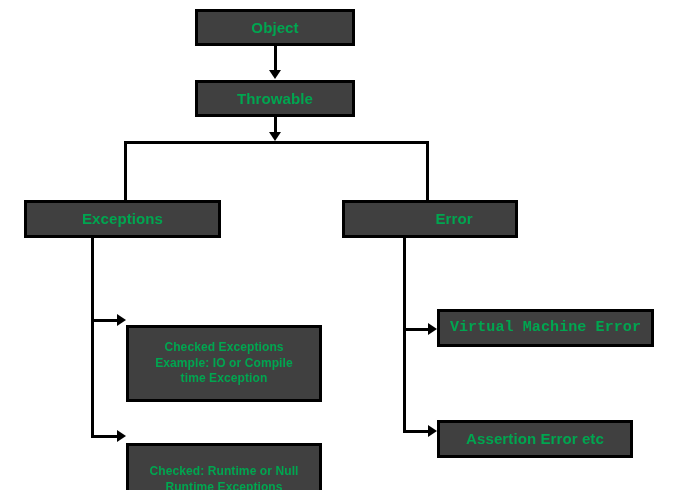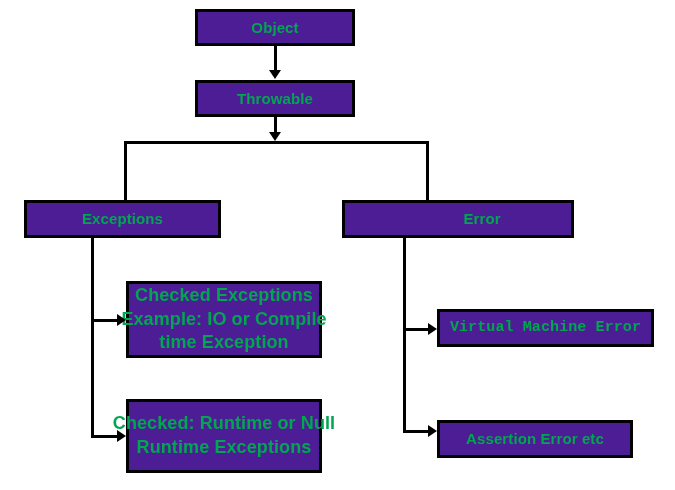--- a/index.html
+++ b/index.html
@@ -12,38 +12,38 @@
     position: relative;
     width: 675px;
     height: 490px;
     background: #ffffff;
     overflow: hidden;
     font-family: "Liberation Sans", sans-serif;
   }
   .node {
     position: absolute;
     box-sizing: border-box;
-    background: #4c1d95;
+    background: #404040;
     border: 3px solid #000000;
     color: #00a650;
     font-weight: bold;
     display: flex;
     flex-direction: column;
     align-items: center;
     justify-content: center;
     text-align: center;
     line-height: 1.32;
     letter-spacing: 0.1px;
   }
   .node .line {
     display: block;
     white-space: nowrap;
   }
   .n-single { font-size: 15px; }
-  .n-multi  { font-size: 18px; }
+  .n-multi  { font-size: 12px; margin-top: 44px; }
 
   
   .conn {
     position: absolute;
     background: #000000;
   }
   .vline { width: 3px; }
   .hline { height: 3px; }
 
   .arrowhead {
@@ -72,21 +72,21 @@
   </div>
 
   <div class="node n-single" style="left:195px; top:80px; width:160px; height:37px;">
     <span class="line">Throwable</span>
   </div>
 
   <div class="node n-single" style="left:24px; top:200px; width:197px; height:38px;">
     <span class="line">Exceptions</span>
   </div>
 
-  <div class="node n-single" style="left:342px; top:200px; width:232px; height:38px;padding-left:48px;">
+  <div class="node n-single" style="left:342px; top:200px; width:176px; height:38px;padding-left:48px;">
     <span class="line">Error</span>
   </div>
 
   <div class="node n-multi" style="left:126px; top:281px; width:196px; height:77px;">
     <span class="line">Checked Exceptions</span>
     <span class="line">Example: IO or Compile</span>
     <span class="line">time Exception</span>
   </div>
 
   <div class="node n-multi" style="left:126px; top:399px; width:196px; height:74px;">

